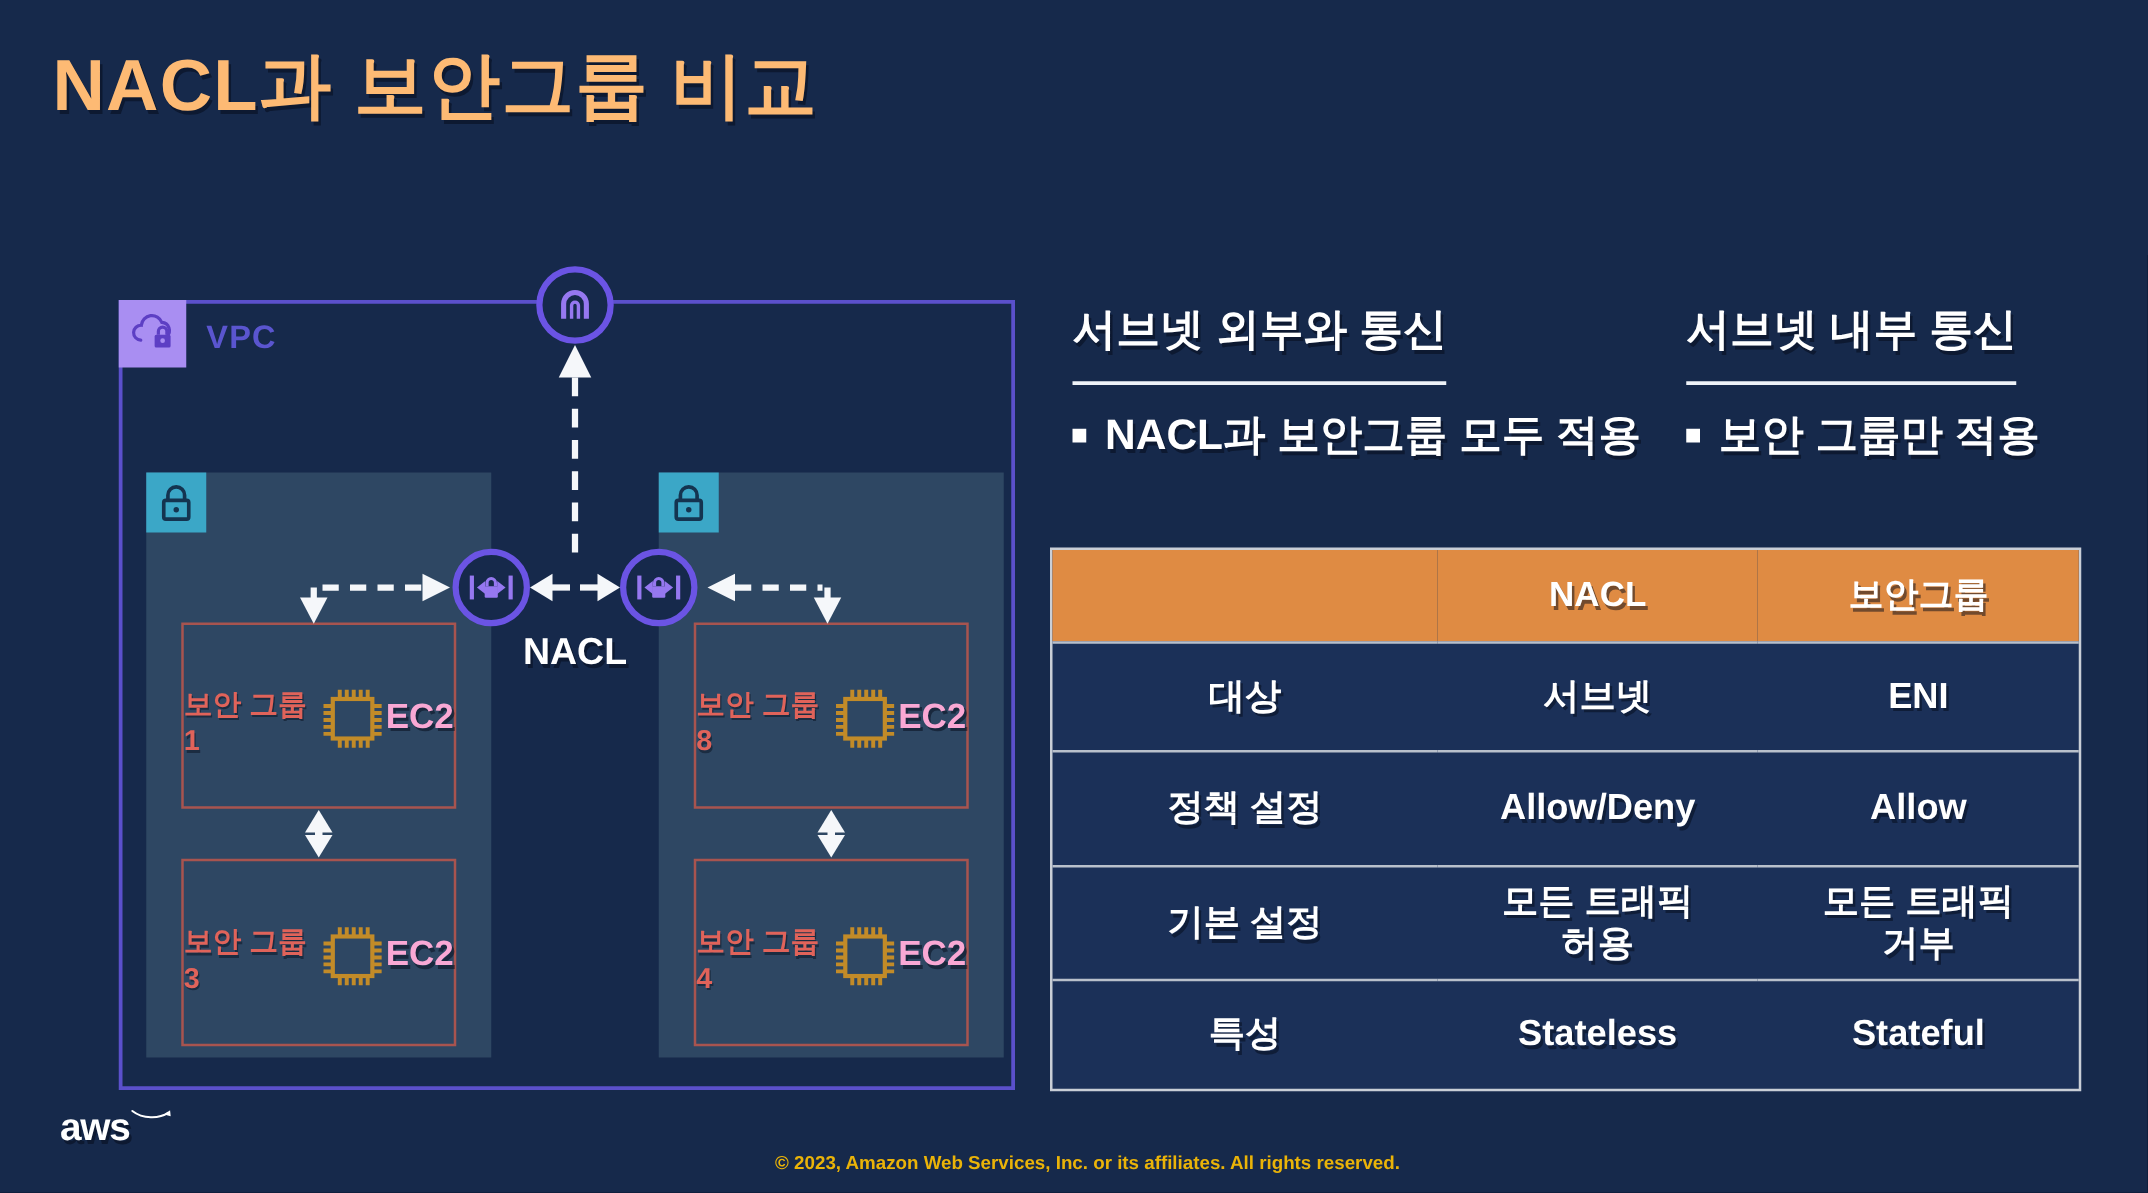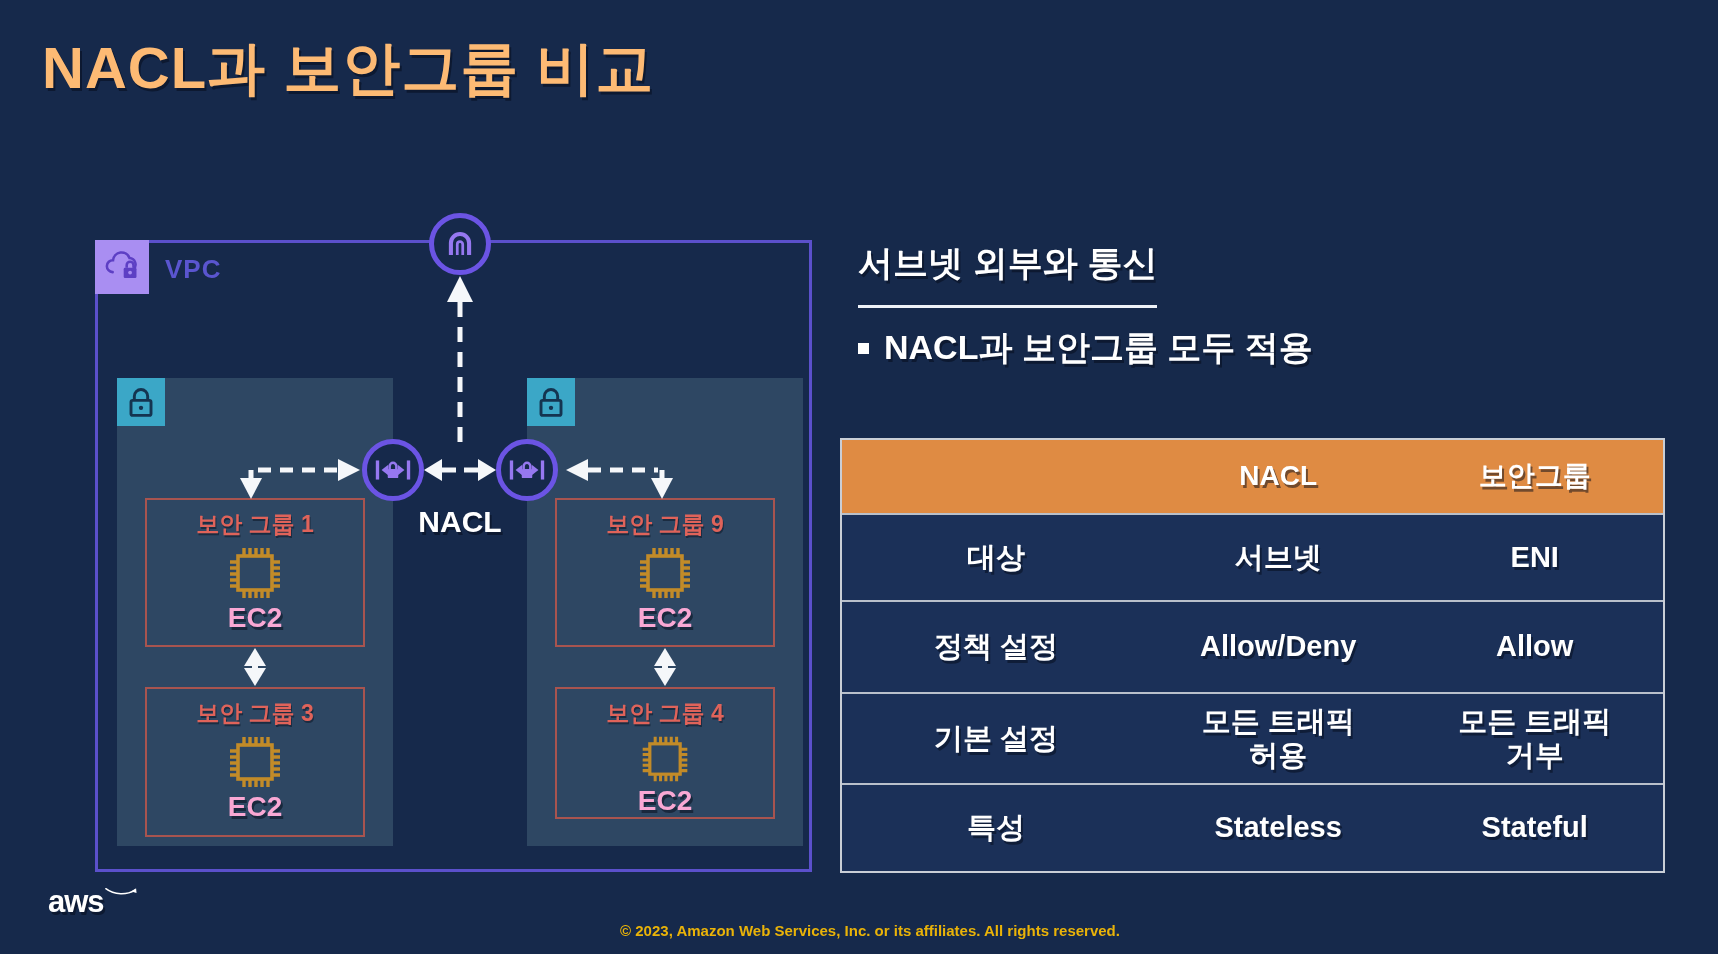--- a/index.html
+++ b/index.html
@@ -20,25 +20,25 @@
   .subnet{width:276px;height:468px;background:#2e4763;z-index:1;}
   .subnet-l{left:117px;top:378px;}
   .subnet-r{left:527px;top:378px;}
   .subnet-icon{width:48px;height:48px;background:#3ba7c7;z-index:3;display:flex;align-items:center;justify-content:center;}
   .subnet-icon-l{left:117px;top:378px;}
   .subnet-icon-r{left:527px;top:378px;}
   .subnet-label{top:388px;font-size:29px;font-weight:700;color:#4cb6d6;}
   .subnet-label-l{left:180px;}
   .subnet-label-r{left:590px;}
   .sg-box{width:220px;border:2.5px solid #a8544f;box-sizing:border-box;z-index:2;
-    display:flex;flex-direction:column;align-items:center;}
+    display:flex;flex-direction:row;align-items:center;}
   .sg1{left:145px;top:498px;height:149px;}
   .sg3{left:145px;top:687px;height:150px;}
   .sg2{left:555px;top:498px;height:149px;}
-  .sg4{left:555px;top:687px;height:132px;}
+  .sg4{left:555px;top:687px;height:150px;}
   .sg-label{margin-top:9px;font-size:23px;font-weight:700;color:#e0635a;text-shadow:1px 2px 0 rgba(4,10,24,.45);}
   .sg-box svg.chip{margin-top:5px;}
   .ec2-label{margin-top:1px;font-size:28px;font-weight:800;color:#f9a8d4;}
   .circle{width:62px;height:62px;border:5px solid #6b54e4;border-radius:50%;background:#16294b;
     box-sizing:border-box;display:flex;align-items:center;justify-content:center;z-index:4;}
   .gw-circle{left:429px;top:213px;}
   .nacl-circle-l{left:362px;top:439px;}
   .nacl-circle-r{left:496px;top:439px;}
   .nacl-label{left:400px;top:505px;width:120px;text-align:center;font-size:30px;font-weight:800;color:#fff;}
   svg.overlay{left:0;top:0;z-index:3;pointer-events:none;}
@@ -152,21 +152,21 @@
   </div>
   <div class="abs sg-box sg3">
     <div class="sg-label">보안 그룹 3</div>
     <svg class="chip" width="56" height="56" viewBox="0 0 56 56">
       <path d="M17 3V11M23 3V11M29 3V11M35 3V11M41 3V11 M17 45V53M23 45V53M29 45V53M35 45V53M41 45V53 M3 17H11M3 23H11M3 29H11M3 35H11M3 41H11 M45 17H53M45 23H53M45 29H53M45 35H53M45 41H53" stroke="#c28b28" stroke-width="3.4"></path>
       <rect x="11" y="11" width="34" height="34" fill="none" stroke="#c28b28" stroke-width="3.6"></rect>
     </svg>
     <div class="ec2-label sh">EC2</div>
   </div>
   <div class="abs sg-box sg2">
-    <div class="sg-label">보안 그룹 9</div>
+    <div class="sg-label">보안 그룹 8</div>
     <svg class="chip" width="56" height="56" viewBox="0 0 56 56">
       <path d="M17 3V11M23 3V11M29 3V11M35 3V11M41 3V11 M17 45V53M23 45V53M29 45V53M35 45V53M41 45V53 M3 17H11M3 23H11M3 29H11M3 35H11M3 41H11 M45 17H53M45 23H53M45 29H53M45 35H53M45 41H53" stroke="#c28b28" stroke-width="3.4"></path>
       <rect x="11" y="11" width="34" height="34" fill="none" stroke="#c28b28" stroke-width="3.6"></rect>
     </svg>
     <div class="ec2-label sh">EC2</div>
   </div>
   <div class="abs sg-box sg4">
     <div class="sg-label">보안 그룹 4</div>
     <svg class="chip" width="56" height="56" viewBox="0 0 56 56">
       <path d="M17 3V11M23 3V11M29 3V11M35 3V11M41 3V11 M17 45V53M23 45V53M29 45V53M35 45V53M41 45V53 M3 17H11M3 23H11M3 29H11M3 35H11M3 41H11 M45 17H53M45 23H53M45 29H53M45 35H53M45 41H53" stroke="#c28b28" stroke-width="3.4"></path>
@@ -204,20 +204,27 @@
   </div>
   <div class="abs nacl-label sh">NACL</div>
 
   <div class="abs note note-1">
     <div class="note-heading sh">서브넷 외부와 통신</div>
     <div class="note-bullet">
       <span class="bullet-square"></span>
       <span class="note-bullet-text sh">NACL과 보안그룹 모두 적용</span>
     </div>
   </div>
+  <div class="abs note note-2">
+    <div class="note-heading sh">서브넷 내부 통신</div>
+    <div class="note-bullet">
+      <span class="bullet-square"></span>
+      <span class="note-bullet-text sh">보안 그룹만 적용</span>
+    </div>
+  </div>
 
   <div class="abs cmp-table">
     <div class="cell head"></div>
     <div class="cell head sh">NACL</div>
     <div class="cell head sh">보안그룹</div>
 
     <div class="cell body sh">대상</div>
     <div class="cell body sh">서브넷</div>
     <div class="cell body en sh">ENI</div>
 

